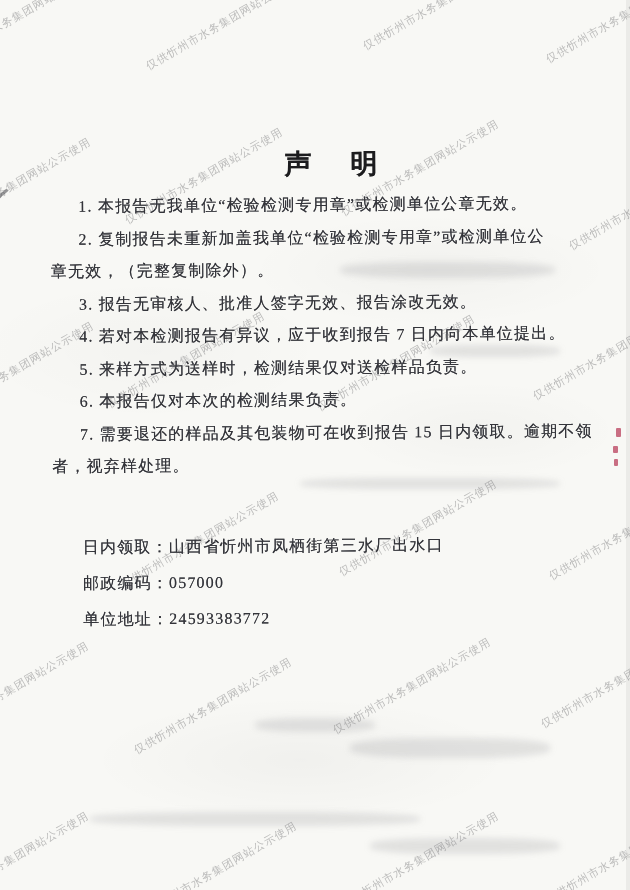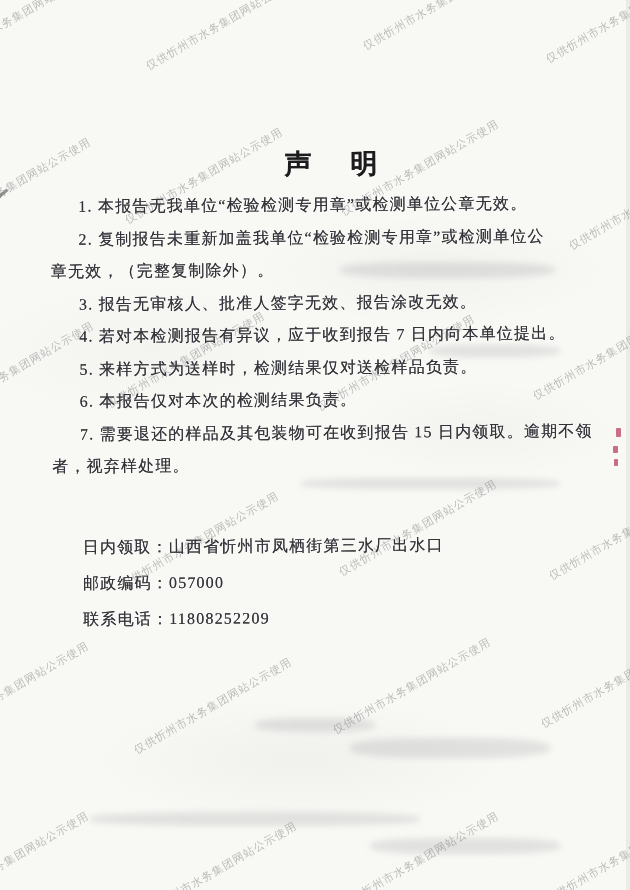--- a/index.html
+++ b/index.html
@@ -118,21 +118,21 @@
         <div class="line indent">3. 报告无审核人、批准人签字无效、报告涂改无效。</div>
         <div class="line indent">4. 若对本检测报告有异议，应于收到报告 7 日内向本单位提出。</div>
         <div class="line indent">5. 来样方式为送样时，检测结果仅对送检样品负责。</div>
         <div class="line indent">6. 本报告仅对本次的检测结果负责。</div>
         <div class="line indent">7. 需要退还的样品及其包装物可在收到报告 15 日内领取。逾期不领</div>
         <div class="line">者，视弃样处理。</div>
       </div>
     <div class="contact">
         <div class="contact-row"><span>日内领取：</span><span>山西省忻州市凤栖街第三水厂出水口</span></div>
         <div class="contact-row"><span>邮政编码：</span><span>057000</span></div>
-        <div class="contact-row"><span>联系电话：</span><span>11808252209</span></div>
+        <div class="contact-row"><span>单位地址：</span><span>24593383772</span></div>
       </div>
   </div>
 
   <div class="corner-mark"></div>
   <div class="edge-shade"></div>
 <div class="smudge" style="left: 340px; top: 262px; width: 215px; height: 16px;"></div>
     <div class="smudge" style="left: 430px; top: 345px; width: 130px; height: 12px;"></div>
     <div class="smudge" style="left: 300px; top: 478px; width: 260px; height: 11px;"></div>
     <div class="smudge" style="left: 350px; top: 738px; width: 200px; height: 20px;"></div>
     <div class="smudge" style="left: 90px; top: 812px; width: 330px; height: 14px;"></div>

